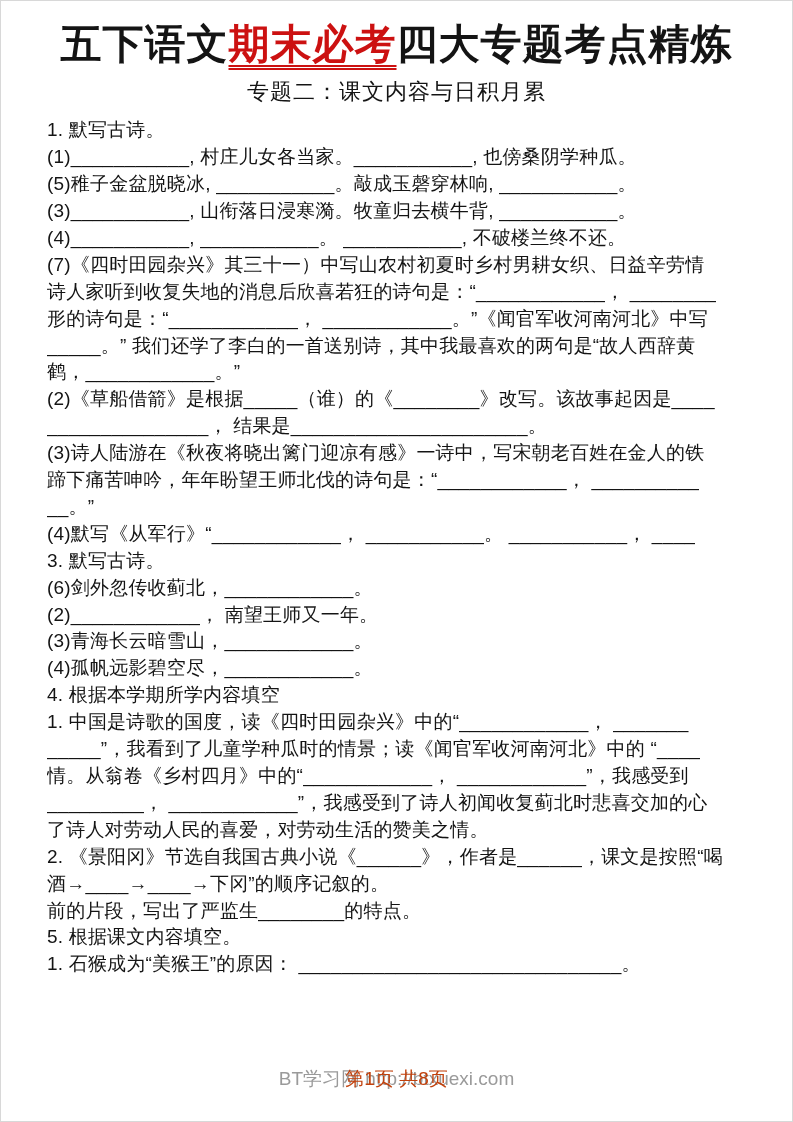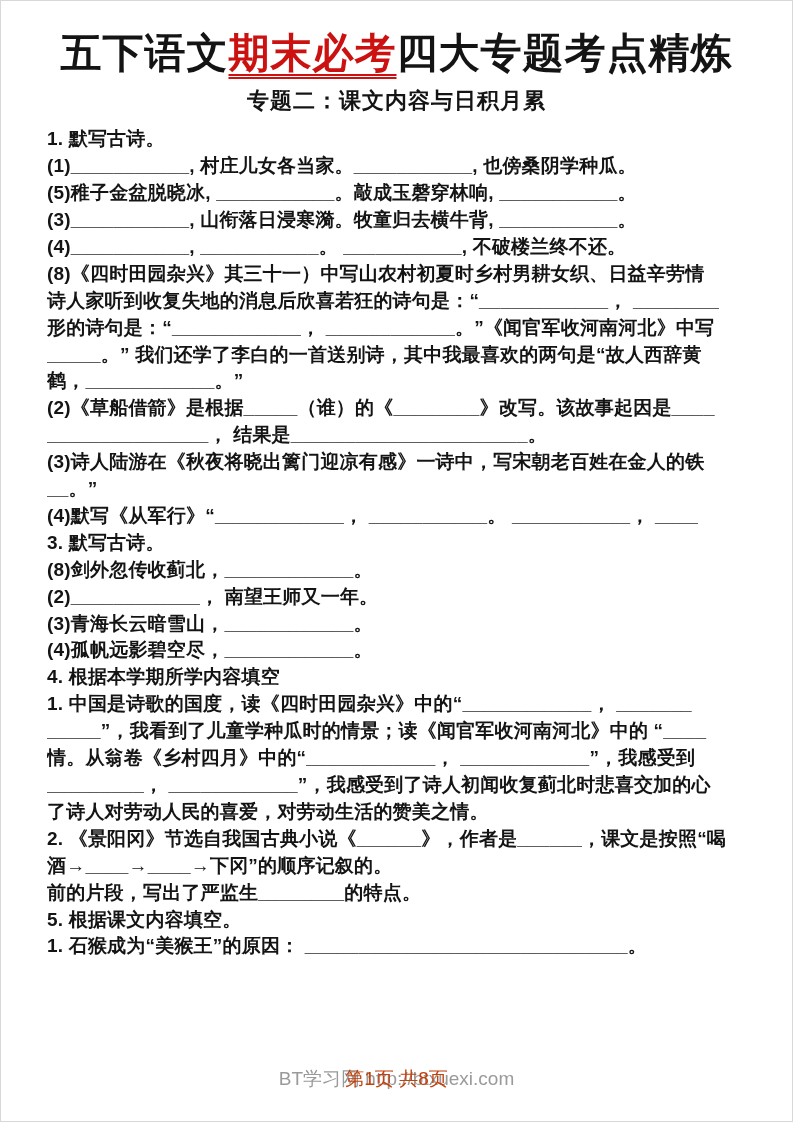--- a/index.html
+++ b/index.html
@@ -7,47 +7,47 @@
     position:relative;
     width:793px;height:1122px;
     margin:0 auto;
     background:#ffffff;
     overflow:hidden;
     font-family:"Liberation Sans","DejaVu Sans",sans-serif;
     color:#141414;
     box-shadow:0 0 0 1px #d8d8d8 inset;
   }
   .title{
-    padding-top:28px;
+    padding-top:19px;
     text-align:center;
     font-size:41px;
     font-weight:bold;
     letter-spacing:1px;
     line-height:1.25;
     white-space:nowrap;
   }
   .title .hl{
     color:#cc1111;
     text-decoration:underline double;
     text-decoration-color:#cc1111;
     text-decoration-thickness:2px;
     text-underline-offset:7px;
   }
   .subtitle{
     margin-top:7px;
     text-align:center;
     font-size:22px;
-    font-weight:700;
+    font-weight:400;
     letter-spacing:1px;
   }
   .content{
     margin:10px 44px 0 47px;
     font-size:19px;
     line-height:26.9px;
-    font-weight:700;
+    font-weight:400;
   }
   .content .line{
     white-space:pre;
     overflow:hidden;
     letter-spacing:0.2px;
   }
   .footer{
     position:absolute;
     top:1066px;left:0;right:0;
     height:24px;
@@ -70,32 +70,33 @@
   <div class="title"><span>五下语文</span><span class="hl">期末必考</span><span>四大专题考点精炼</span></div>
 
   <div class="subtitle">专题二：课文内容与日积月累</div>
 
   <div class="content" id="content">
       <div class="line">1. 默写古诗。</div>
       <div class="line">(1)___________, 村庄儿女各当家。___________, 也傍桑阴学种瓜。</div>
       <div class="line">(5)稚子金盆脱晓冰, ___________。敲成玉磬穿林响, ___________。</div>
       <div class="line">(3)___________, 山衔落日浸寒漪。牧童归去横牛背, ___________。</div>
       <div class="line">(4)___________, ___________。 ___________, 不破楼兰终不还。</div>
-      <div class="line">(8)《四时田园杂兴》其三十一）中写山农村初夏时乡村男耕女织、日益辛劳情</div>
+      <div class="line">(7)《四时田园杂兴》其三十一）中写山农村初夏时乡村男耕女织、日益辛劳情</div>
       <div class="line">诗人家听到收复失地的消息后欣喜若狂的诗句是：“____________， ________</div>
       <div class="line">形的诗句是：“____________， ____________。”《闻官军收河南河北》中写</div>
       <div class="line">_____。” 我们还学了李白的一首送别诗，其中我最喜欢的两句是“故人西辞黄</div>
       <div class="line">鹤，____________。”</div>
       <div class="line">(2)《草船借箭》是根据_____（谁）的《________》改写。该故事起因是____</div>
       <div class="line">_______________， 结果是______________________。</div>
       <div class="line">(3)诗人陆游在《秋夜将晓出篱门迎凉有感》一诗中，写宋朝老百姓在金人的铁</div>
+      <div class="line">蹄下痛苦呻吟，年年盼望王师北伐的诗句是：“____________， __________</div>
       <div class="line">__。”</div>
       <div class="line">(4)默写《从军行》“____________， ___________。 ___________， ____</div>
       <div class="line">3. 默写古诗。</div>
-      <div class="line">(8)剑外忽传收蓟北，____________。</div>
+      <div class="line">(6)剑外忽传收蓟北，____________。</div>
       <div class="line">(2)____________， 南望王师又一年。</div>
       <div class="line">(3)青海长云暗雪山，____________。</div>
       <div class="line">(4)孤帆远影碧空尽，____________。</div>
       <div class="line">4. 根据本学期所学内容填空</div>
       <div class="line">1. 中国是诗歌的国度，读《四时田园杂兴》中的“____________， _______</div>
       <div class="line">_____”，我看到了儿童学种瓜时的情景；读《闻官军收河南河北》中的 “____</div>
       <div class="line">情。从翁卷《乡村四月》中的“____________， ____________”，我感受到</div>
       <div class="line">_________， ____________”，我感受到了诗人初闻收复蓟北时悲喜交加的心</div>
       <div class="line">了诗人对劳动人民的喜爱，对劳动生活的赞美之情。</div>
       <div class="line">2. 《景阳冈》节选自我国古典小说《______》，作者是______，课文是按照“喝</div>

